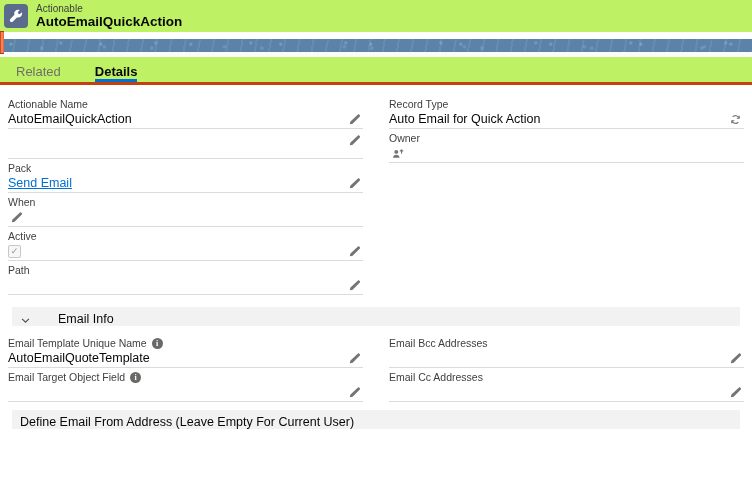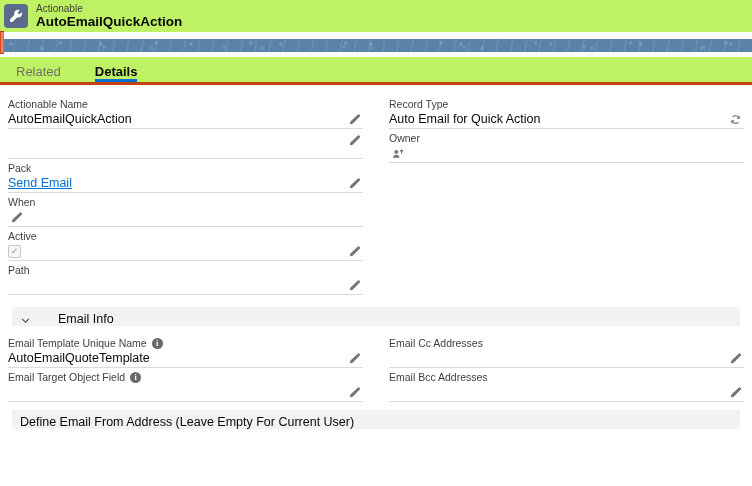--- a/index.html
+++ b/index.html
@@ -242,43 +242,43 @@
           </button>
         </div>
       </div>
 
     </div>
 
     <div>
 
 
       <div class="field">
+        <div class="field-label">Email Bcc Addresses</div>
+        <div class="value-row">
+          <span class="value"></span>
+          <button class="edit-btn">
+            <svg width="13" height="13" viewBox="0 0 16 16">
+                <path fill="#747474" d="M12.3 1.9c.4-.4 1-.4 1.4 0l.9.9c.4.4.4 1 0 1.4l-8.9 8.9-2.9.7c-.3.1-.5-.2-.5-.5l.7-2.9z"></path>
+              </svg>
+          </button>
+        </div>
+      </div>
+
+      <div class="field">
         <div class="field-label">Email Cc Addresses</div>
         <div class="value-row">
           <span class="value"></span>
           <button class="edit-btn">
             <svg width="13" height="13" viewBox="0 0 16 16">
                 <path fill="#747474" d="M12.3 1.9c.4-.4 1-.4 1.4 0l.9.9c.4.4.4 1 0 1.4l-8.9 8.9-2.9.7c-.3.1-.5-.2-.5-.5l.7-2.9z"></path>
               </svg>
           </button>
         </div>
       </div>
 
-      <div class="field">
-        <div class="field-label">Email Bcc Addresses</div>
-        <div class="value-row">
-          <span class="value"></span>
-          <button class="edit-btn">
-            <svg width="13" height="13" viewBox="0 0 16 16">
-                <path fill="#747474" d="M12.3 1.9c.4-.4 1-.4 1.4 0l.9.9c.4.4.4 1 0 1.4l-8.9 8.9-2.9.7c-.3.1-.5-.2-.5-.5l.7-2.9z"></path>
-              </svg>
-          </button>
-        </div>
-      </div>
-
     </div>
   </div>
 
   <div class="section-hd sec2">
 
     <span class="title">Define Email From Address (Leave Empty For Current User)</span>
   </div>
 
 </div>
 

